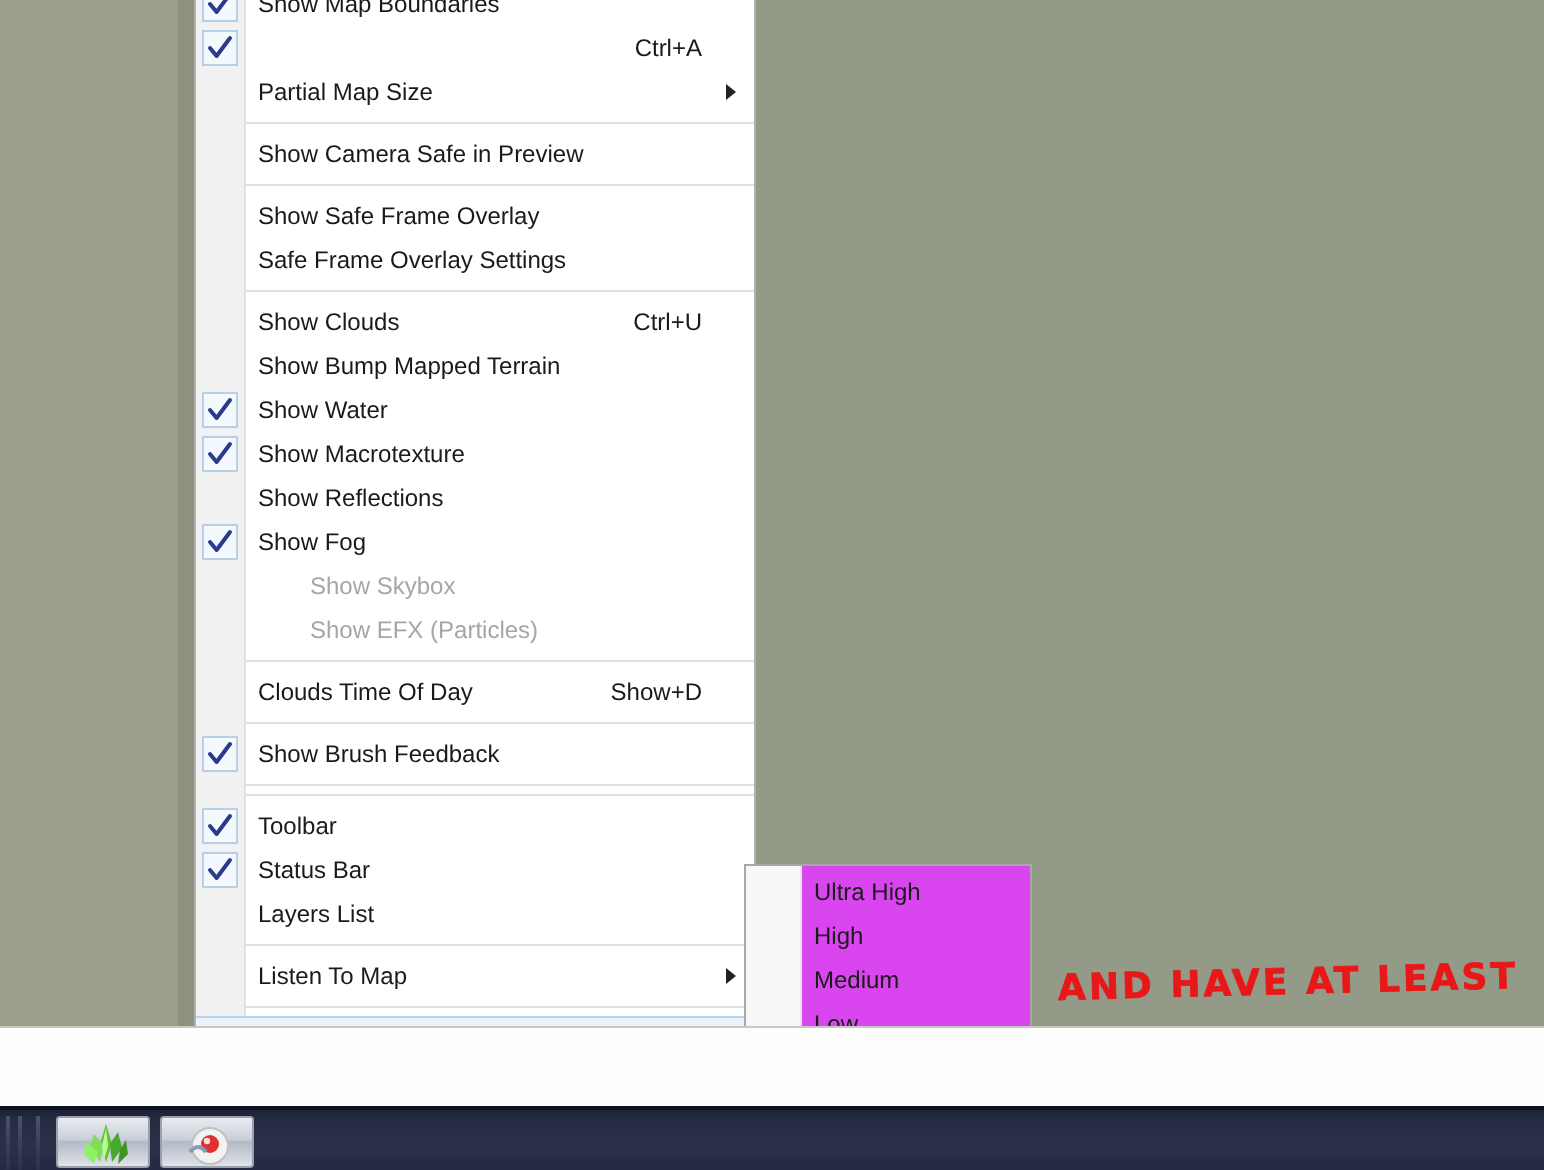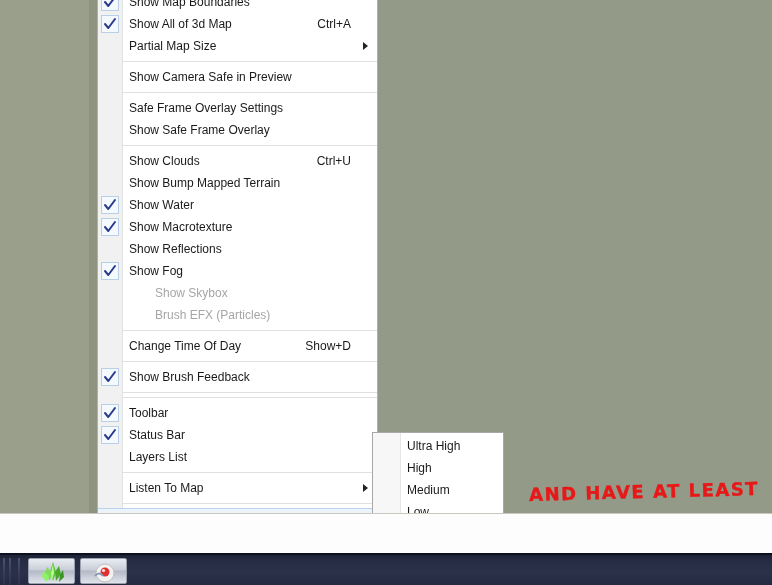--- a/index.html
+++ b/index.html
@@ -168,22 +168,22 @@
     border: 1px solid #b8cfe5;
     background: #f4f9fd;
     box-sizing: border-box;
   }
   .chk svg { display: block; }
 
   
   #lod-submenu {
     position: absolute;
     left: 372px; top: 432px;
-    width: 132px; height: 114px;
-    background: #ffffff;
+    width: 144px; height: 114px;
+    background: #d946ef;
     border: 1px solid #a8a8a8;
     box-sizing: border-box;
     font-size: 12px;
   }
   #lod-gutter {
     position: absolute;
     left: 0; top: 0;
     width: 27px; height: 100%;
     background: #f7f7f7;
   }
@@ -255,50 +255,50 @@
   <div id="view-menu-items" style="margin-top: -9px;">
       <div class="menu-item"><span class="chk">
           <svg width="16" height="16" viewBox="0 0 16 16">
             <path d="M3,8 L6.3,12 L13,3" stroke="#2a3a8c" stroke-width="2" fill="none" stroke-linecap="round" stroke-linejoin="round"></path>
           </svg>
         </span><span class="label">Show Map Boundaries</span></div>
       <div class="menu-item"><span class="chk">
           <svg width="16" height="16" viewBox="0 0 16 16">
             <path d="M3,8 L6.3,12 L13,3" stroke="#2a3a8c" stroke-width="2" fill="none" stroke-linecap="round" stroke-linejoin="round"></path>
           </svg>
-        </span><span class="label">Show All of 3d Map</span><span class="accel">Ctrl+A</span></div>
+        </span><span class="accel">Ctrl+A</span></div>
       <div class="menu-item"><span class="label">Partial Map Size</span><span class="arrow"></span></div>
       <div class="menu-sep"></div>
       <div class="menu-item"><span class="label">Show Camera Safe in Preview</span></div>
       <div class="menu-sep"></div>
+      <div class="menu-item"><span class="label">Show Safe Frame Overlay</span></div>
       <div class="menu-item"><span class="label">Safe Frame Overlay Settings</span></div>
-      <div class="menu-item"><span class="label">Show Safe Frame Overlay</span></div>
       <div class="menu-sep"></div>
       <div class="menu-item"><span class="label">Show Clouds</span><span class="accel">Ctrl+U</span></div>
       <div class="menu-item"><span class="label">Show Bump Mapped Terrain</span></div>
       <div class="menu-item"><span class="chk">
           <svg width="16" height="16" viewBox="0 0 16 16">
             <path d="M3,8 L6.3,12 L13,3" stroke="#2a3a8c" stroke-width="2" fill="none" stroke-linecap="round" stroke-linejoin="round"></path>
           </svg>
         </span><span class="label">Show Water</span></div>
       <div class="menu-item"><span class="chk">
           <svg width="16" height="16" viewBox="0 0 16 16">
             <path d="M3,8 L6.3,12 L13,3" stroke="#2a3a8c" stroke-width="2" fill="none" stroke-linecap="round" stroke-linejoin="round"></path>
           </svg>
         </span><span class="label">Show Macrotexture</span></div>
       <div class="menu-item"><span class="label">Show Reflections</span></div>
       <div class="menu-item"><span class="chk">
           <svg width="16" height="16" viewBox="0 0 16 16">
             <path d="M3,8 L6.3,12 L13,3" stroke="#2a3a8c" stroke-width="2" fill="none" stroke-linecap="round" stroke-linejoin="round"></path>
           </svg>
         </span><span class="label">Show Fog</span></div>
       <div class="menu-item disabled"><span class="label">Show Skybox</span></div>
-      <div class="menu-item disabled"><span class="label">Brush EFX (Particles)</span></div>
-      <div class="menu-sep"></div>
-      <div class="menu-item"><span class="label">Change Time Of Day</span><span class="accel">Show+D</span></div>
+      <div class="menu-item disabled"><span class="label">Show EFX (Particles)</span></div>
+      <div class="menu-sep"></div>
+      <div class="menu-item"><span class="label">Clouds Time Of Day</span><span class="accel">Show+D</span></div>
       <div class="menu-sep"></div>
       <div class="menu-item"><span class="chk">
           <svg width="16" height="16" viewBox="0 0 16 16">
             <path d="M3,8 L6.3,12 L13,3" stroke="#2a3a8c" stroke-width="2" fill="none" stroke-linecap="round" stroke-linejoin="round"></path>
           </svg>
         </span><span class="label">Show Brush Feedback</span></div>
       <div class="menu-sep"></div>
       <div class="menu-sep"></div>
       <div class="menu-item"><span class="chk">
           <svg width="16" height="16" viewBox="0 0 16 16">

